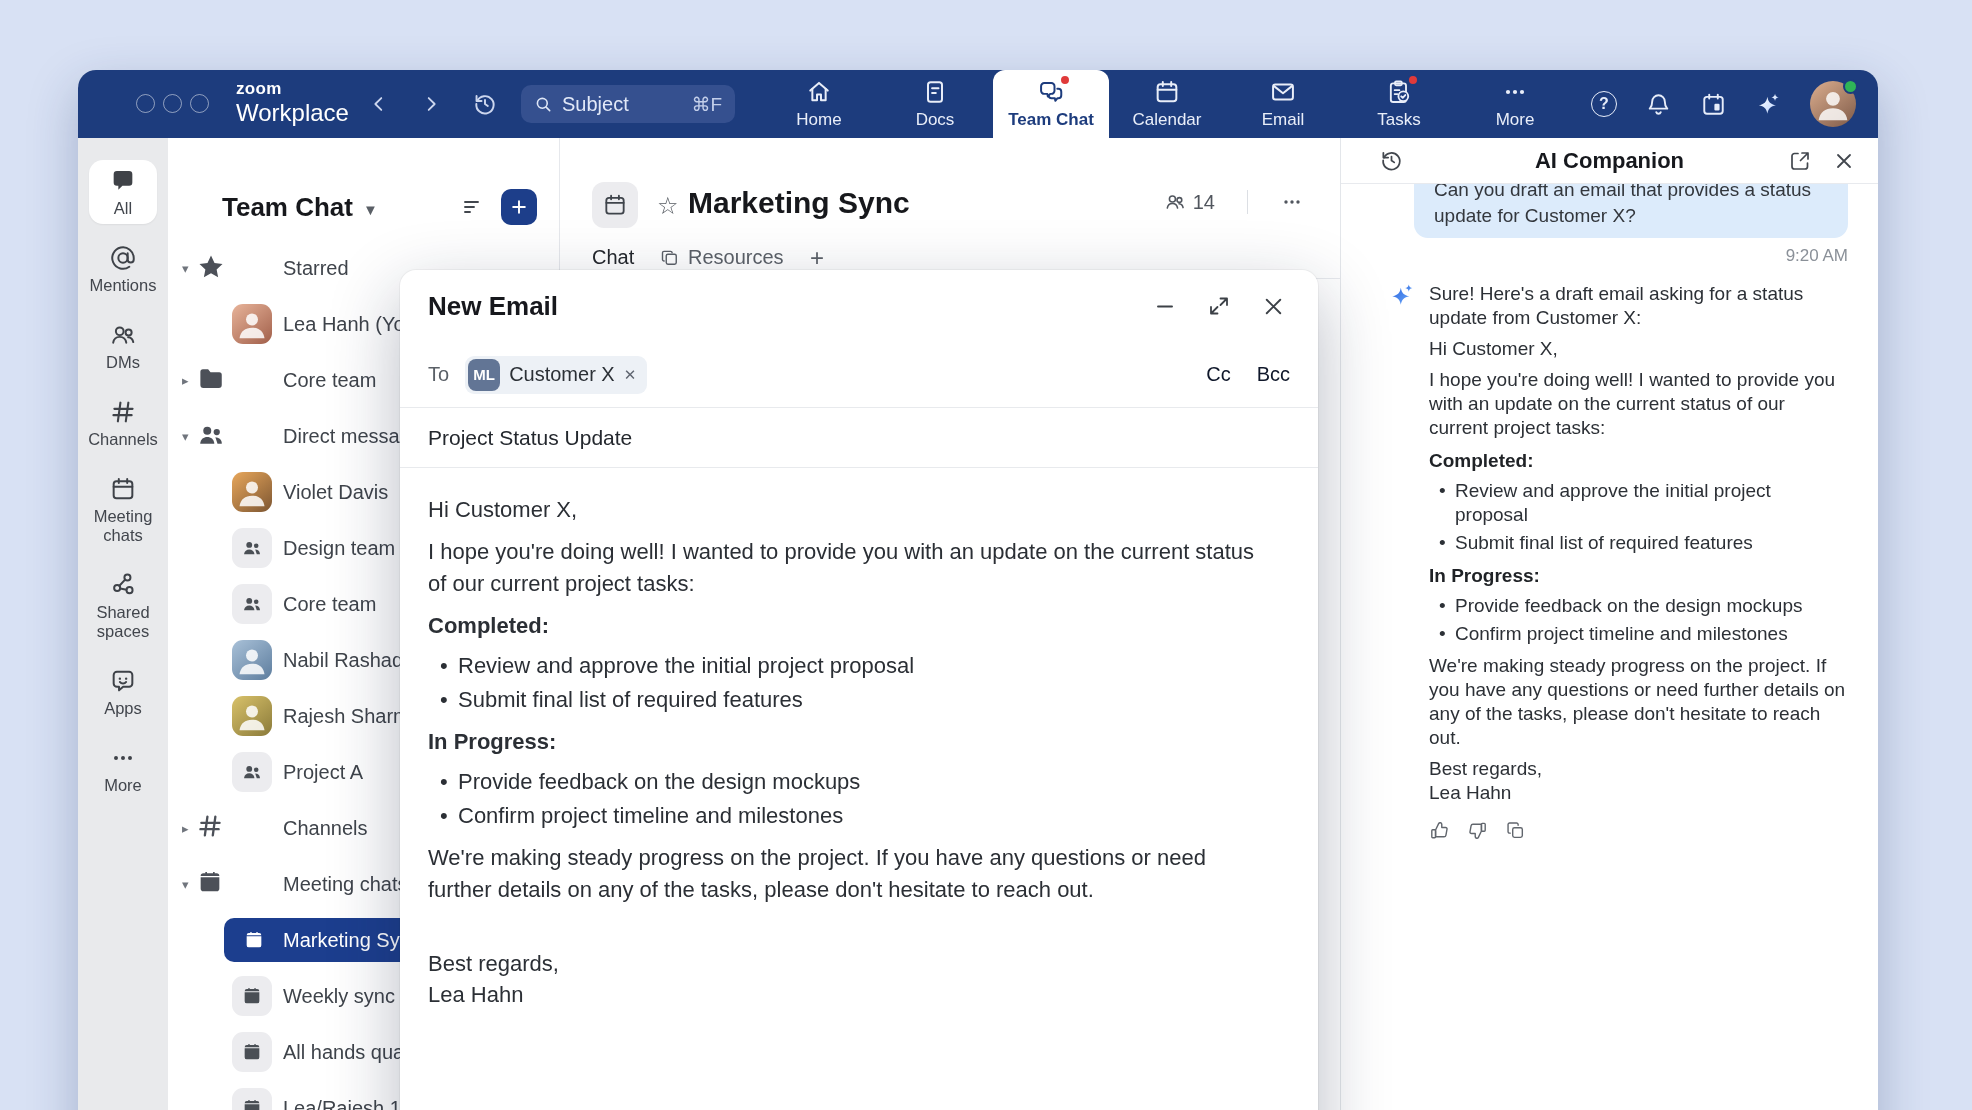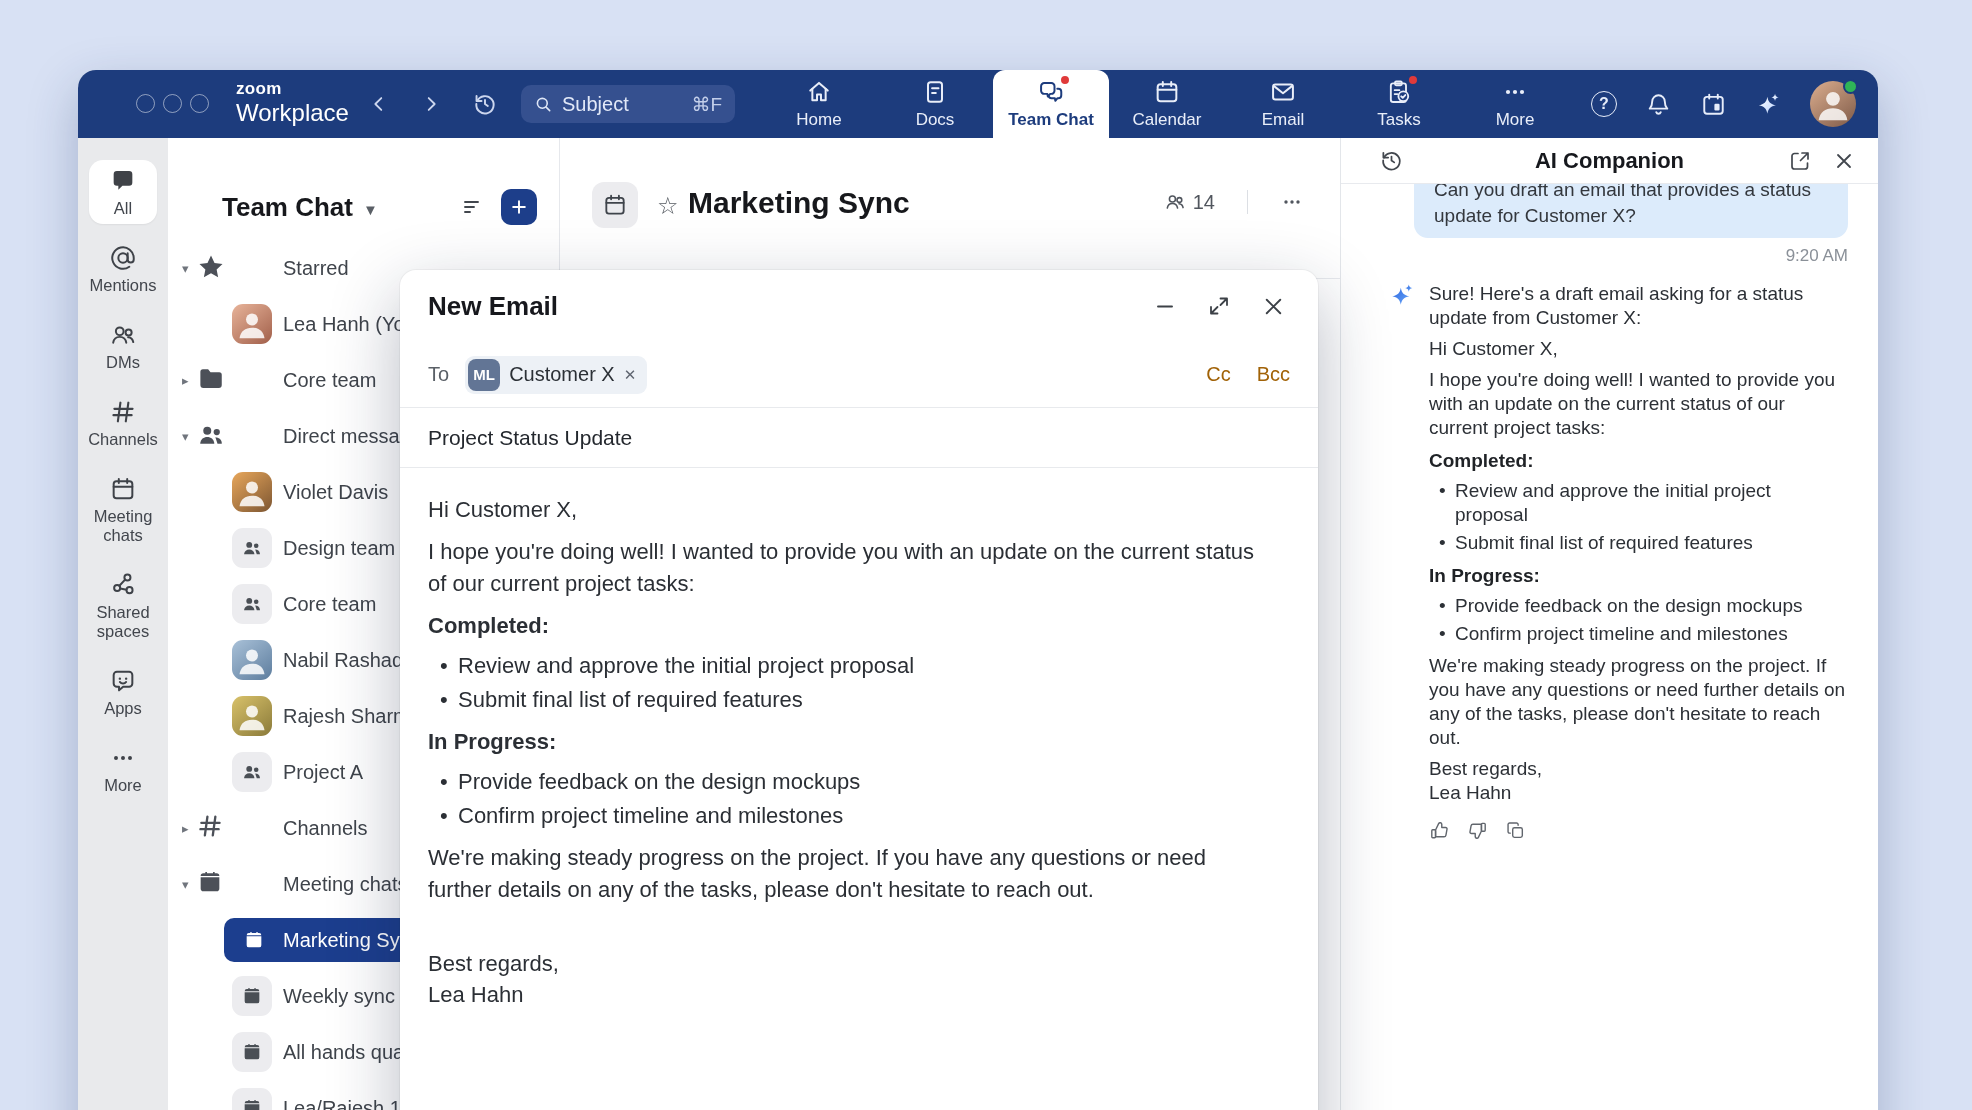--- a/index.html
+++ b/index.html
@@ -133,21 +133,21 @@
   .md-ctrls { margin-left:auto; display:flex; gap:30px; color:#3c4147; align-items:center; }
   .md-ctrls span { cursor:pointer; display:flex; }
   .md-to { height:66px; display:flex; align-items:center; padding:0 28px; border-bottom:1px solid #e8eaed; }
   .md-to .tolabel { font-size:20px; color:#5a6067; }
   .chip { display:flex; align-items:center; gap:9px; background:#edf1f6; border-radius:9px;
           padding:3px 11px 3px 3px; margin-left:16px; }
   .chip .mlav { width:32px; height:32px; border-radius:8px; background:#627595; color:#fff;
                 font-size:15px; font-weight:bold; display:flex; align-items:center; justify-content:center; }
   .chip .cname { font-size:20px; color:#2b3036; }
   .chip .cx { font-size:15px; color:#5f6570; cursor:pointer; }
-  .ccbcc { margin-left:auto; display:flex; gap:26px; font-size:20px; color:#a16207; }
+  .ccbcc { margin-left:auto; display:flex; gap:26px; font-size:20px; color:#0f172a; }
   .md-subject { height:60px; display:flex; align-items:center; padding:0 28px;
                 border-bottom:1px solid #e8eaed; font-size:21px; color:#24282e; }
   .md-body { padding:26px 44px 0 28px; font-size:22px; line-height:32px; color:#2b2f35; }
   .md-body p { margin-bottom:10px; }
   .md-body .hd { font-weight:bold; margin:8px 0 8px; }
   .md-body ul { list-style:none; margin:0 0 10px; }
   .md-body li { position:relative; padding-left:30px; margin-bottom:2px; }
   .md-body li::before { content:"•"; position:absolute; left:12px; }
   .md-body .signoff { margin-top:42px; }
   .md-body .signoff div { line-height:31px; }
@@ -599,20 +599,31 @@
               </span>
           <span class="vdiv"></span>
           <span>
             <svg width="24" height="24" viewBox="0 0 24 24" fill="currentColor">
                   <circle cx="6" cy="12" r="1.7"></circle>
                   <circle cx="12" cy="12" r="1.7"></circle>
                   <circle cx="18" cy="12" r="1.7"></circle>
                 </svg>
               </span>
         </div>
+      </div>
+      <div class="mc-tabs">
+        <span class="tab-chat">Chat</span>
+        <span class="tab-res">
+          <svg width="20" height="20" viewBox="0 0 24 24" fill="none" stroke="currentColor" stroke-width="1.7" stroke-linecap="round">
+                <rect x="7.5" y="7.5" width="12" height="12" rx="2"></rect>
+                <path d="M5 15.5H4.8A1.8 1.8 0 0 1 3 13.7V5.8A1.8 1.8 0 0 1 4.8 4h7.9a1.8 1.8 0 0 1 1.8 1.8"></path>
+              </svg>
+          <span>Resources</span>
+            </span>
+        <span class="tab-plus">+</span>
       </div>
       <div class="mc-border"></div>
       <div class="mc-msg">
         <span class="msg-av">
               <svg viewBox="0 0 24 24" width="58" height="58">
                 <circle cx="12" cy="9.3" r="3.6" fill="rgba(255,255,255,.85)"></circle>
                 <path d="M4.5 20.5c.6-4.2 3.4-6.3 7.5-6.3s6.9 2.1 7.5 6.3z" fill="rgba(255,255,255,.85)"></path>
               </svg>
             </span>
         <span class="msg-bubble">Great discussion team!</span>

